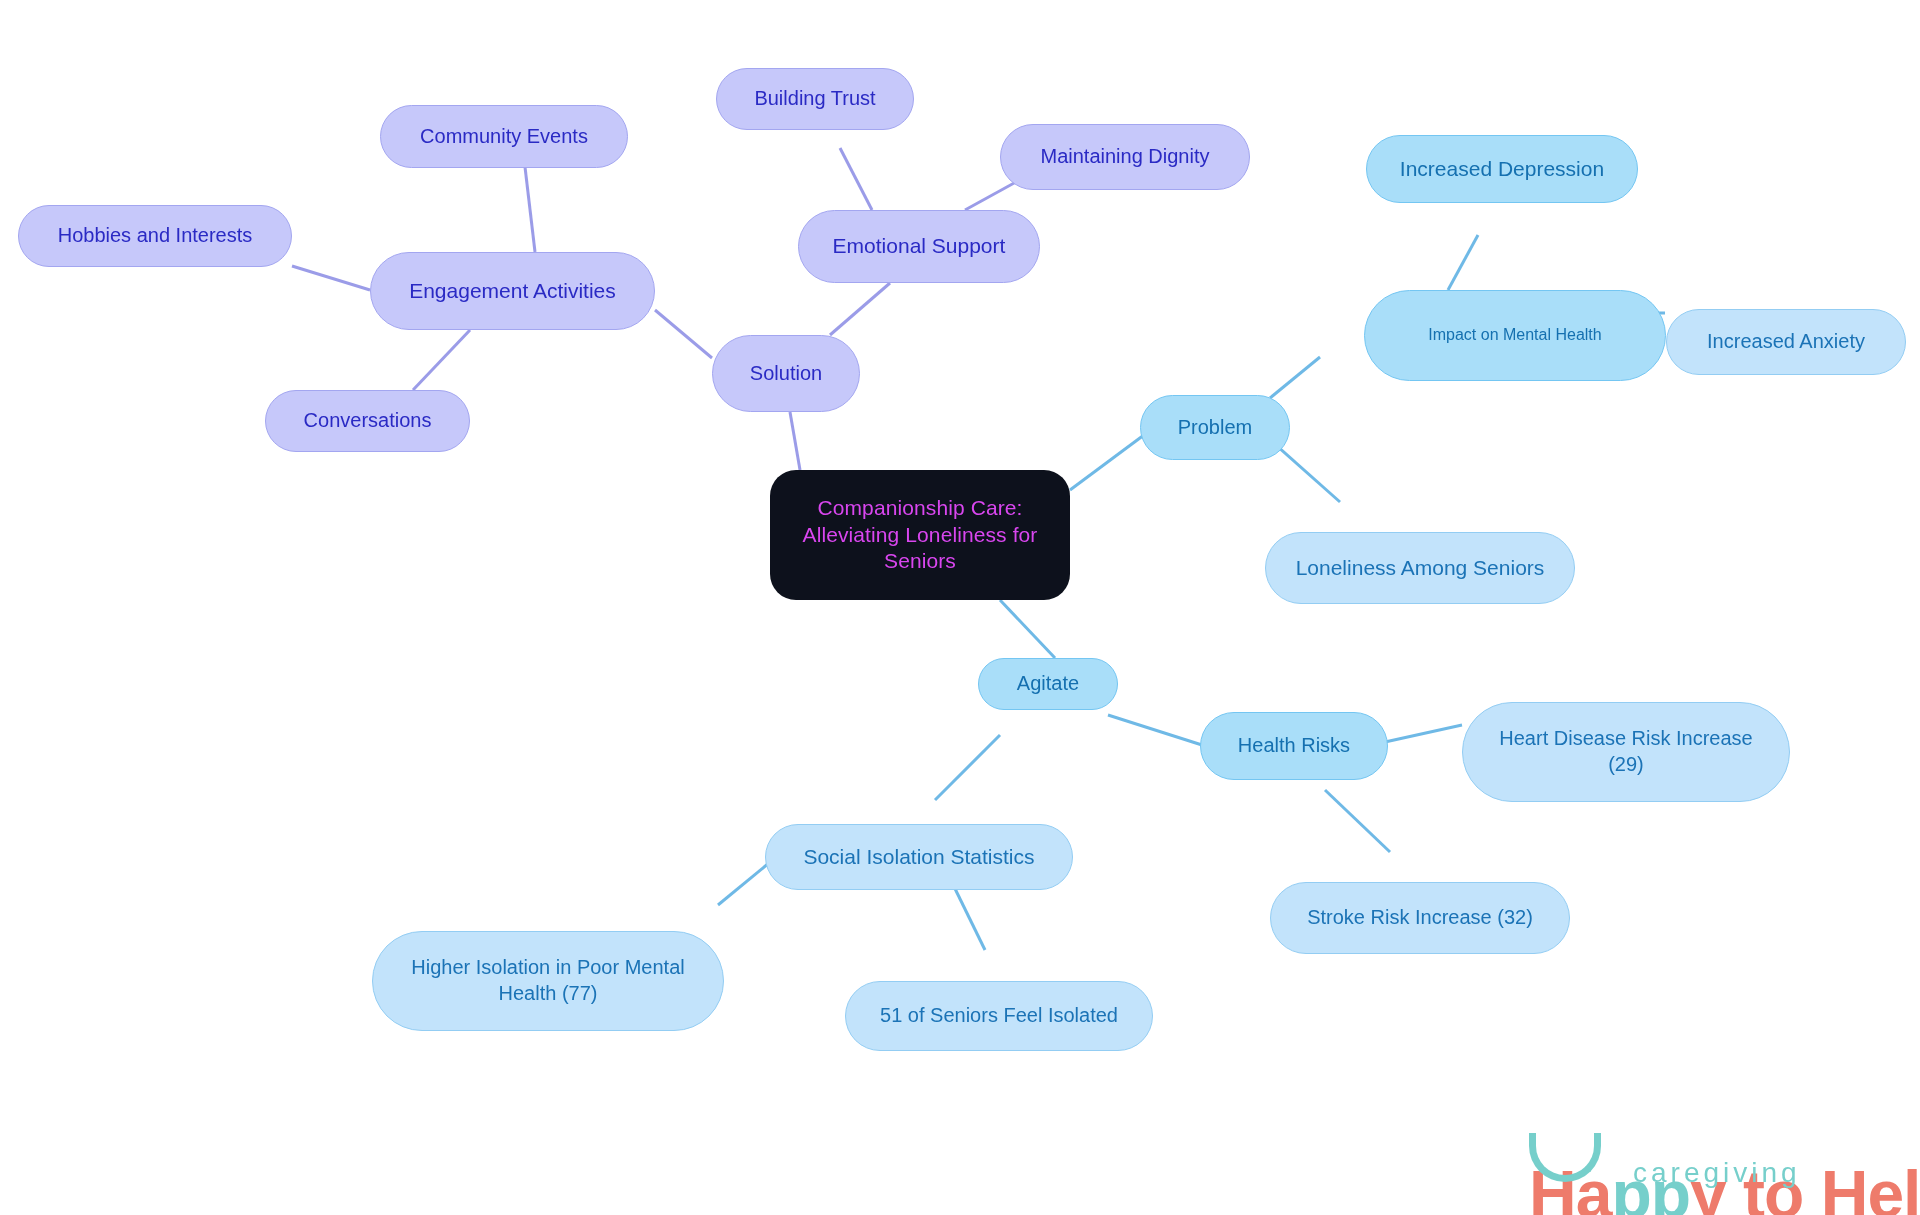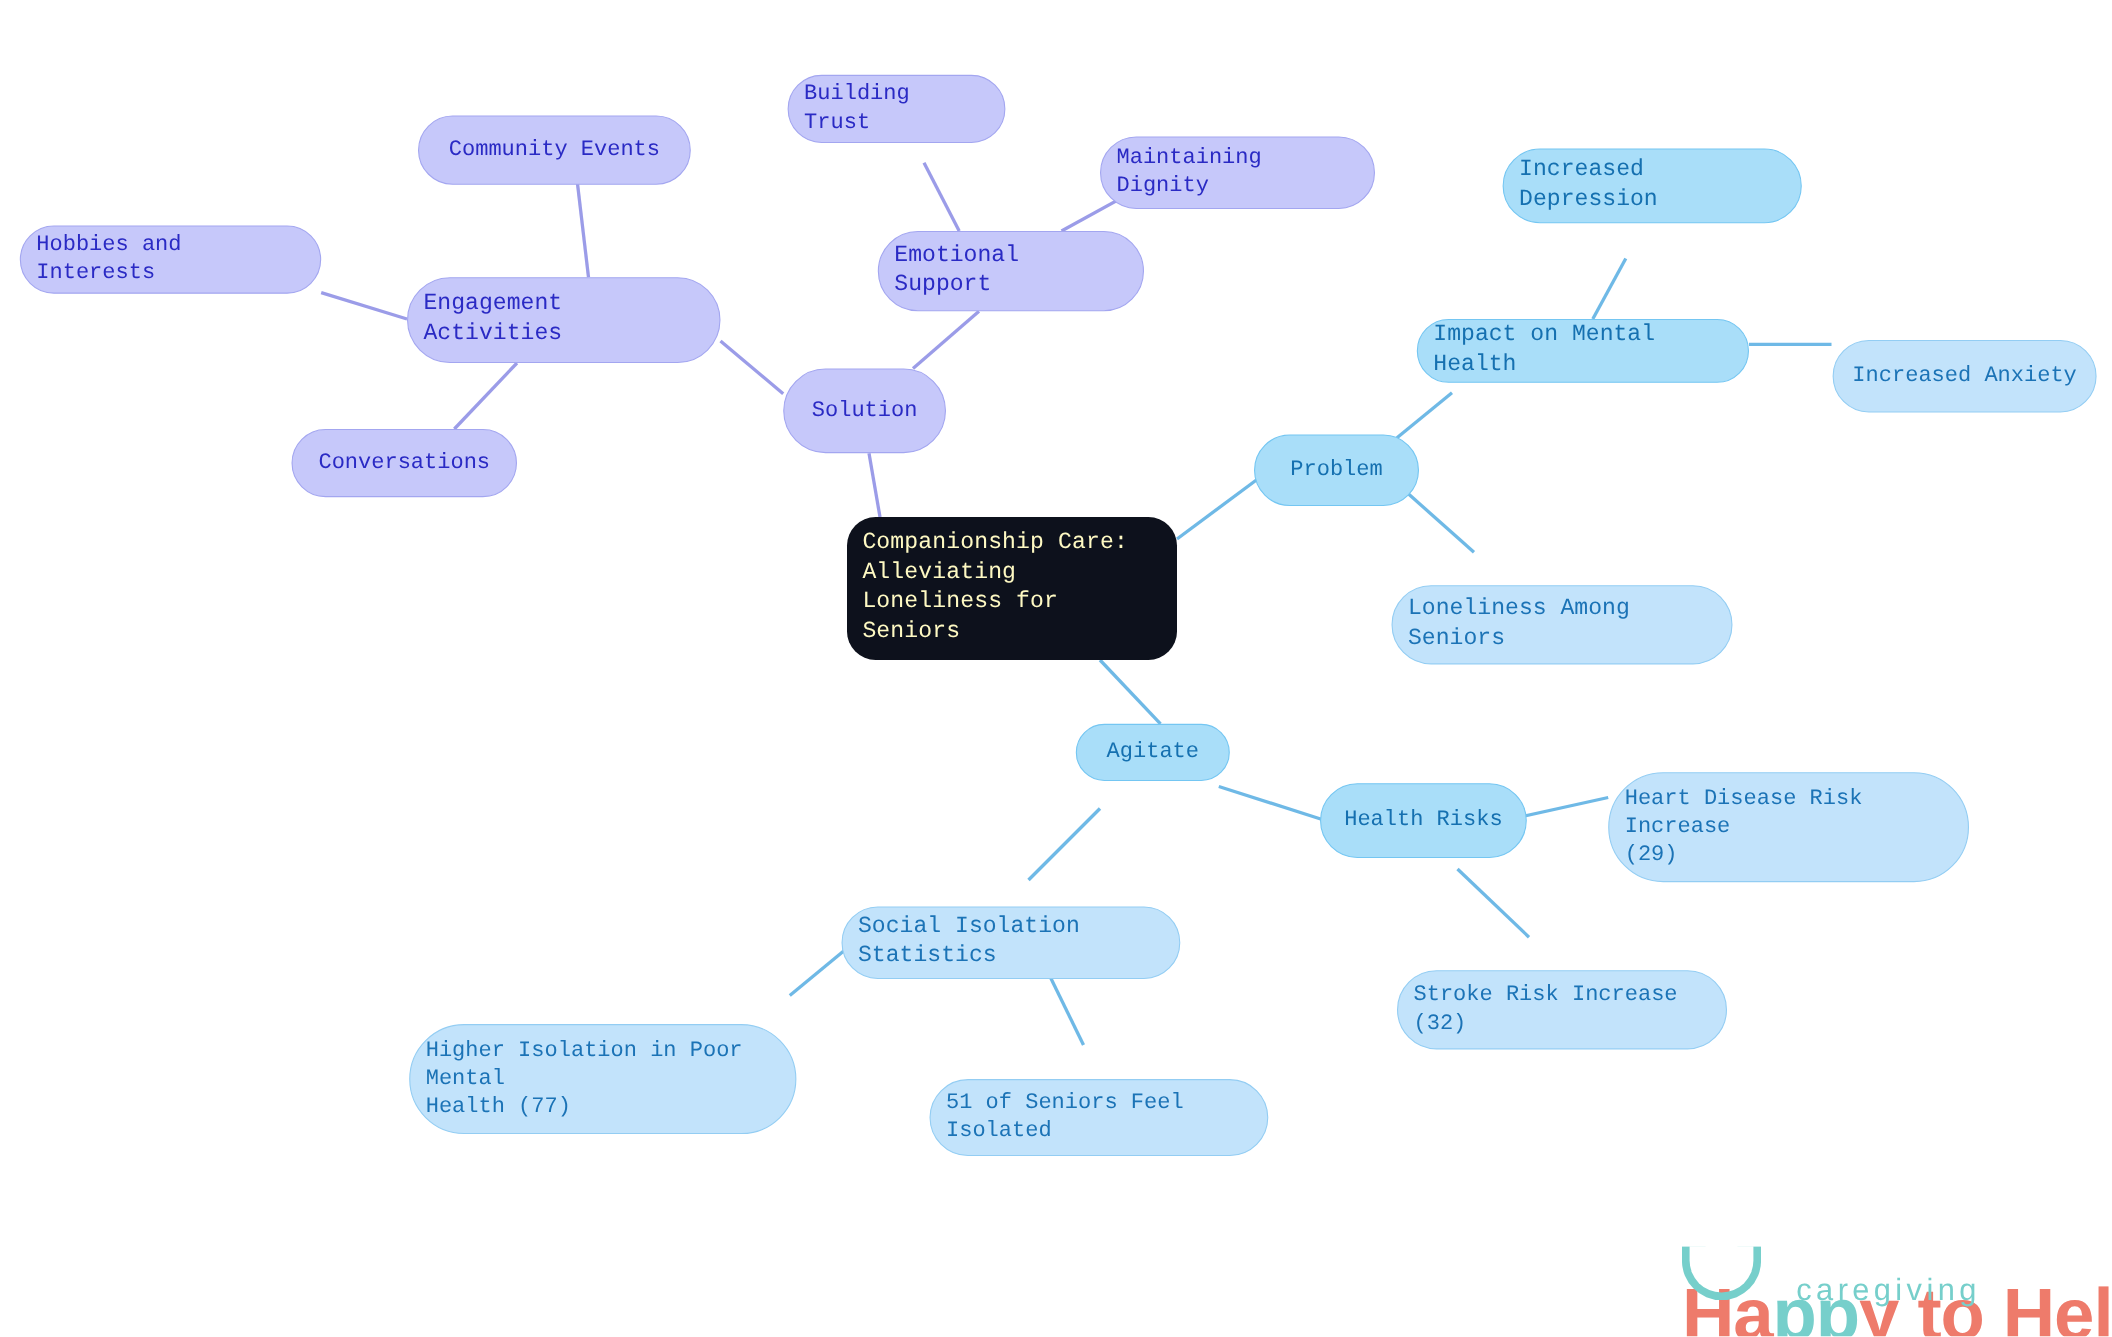--- a/index.html
+++ b/index.html
@@ -24,29 +24,29 @@
     width: 1920px;
     height: 1215px;
     pointer-events: none;
   }
   .node {
     position: absolute;
     box-sizing: border-box;
     display: flex;
     align-items: center;
     justify-content: center;
+    text-align: center;
     border-radius: 999px;
     line-height: 1.28;
     padding: 6px 14px;
     white-space: pre-line;
-    font-family: Liberation Mono, monospace;
   }
   .node.root {
     background: #0d111c;
-    color: #fef9c3;
+    color: #d946ef;
     border: none;
     border-radius: 26px;
     font-size: 21px;
     letter-spacing: .1px;
   }
   .node.purple {
     background: #c6c8fa;
     border: 1.5px solid #a3a6f0;
     color: #2a2ac4;
   }
@@ -164,21 +164,21 @@
   <div class="node purple" style="left:265px; top:390px; width:205px; height:62px; font-size:20px;">Conversations</div>
 
   <div class="node purple" style="left:798px; top:210px; width:242px; height:73px; font-size:21px;">Emotional Support</div>
 
   <div class="node purple" style="left:716px; top:68px; width:198px; height:62px; font-size:20px;">Building Trust</div>
 
   <div class="node purple" style="left:1000px; top:100px; width:250px; height:66px; font-size:20px;margin-top:24px;">Maintaining Dignity</div>
 
   <div class="node blue-mid" style="left:1140px; top:395px; width:150px; height:65px; font-size:20px;">Problem</div>
 
-  <div class="node blue-mid" style="left:1288px; top:290px; width:302px; height:58px; font-size:21px;">Impact on Mental Health</div>
+  <div class="node blue-mid" style="left:1364px; top:290px; width:302px; height:91px; font-size:16px;">Impact on Mental Health</div>
 
   <div class="node blue-mid" style="left:1366px; top:135px; width:272px; height:68px; font-size:21px;">Increased Depression</div>
 
   <div class="node blue-light" style="left:1666px; top:280px; width:240px; height:66px; font-size:20px;">Increased Anxiety</div>
 
   <div class="node blue-light" style="left:1265px; top:503px; width:310px; height:72px; font-size:21px;">Loneliness Among Seniors</div>
 
   <div class="node blue-mid" style="left:978px; top:658px; width:140px; height:52px; font-size:20px;">Agitate</div>
 
   <div class="node blue-mid" style="left:1200px; top:712px; width:188px; height:68px; font-size:20px;">Health Risks</div>

